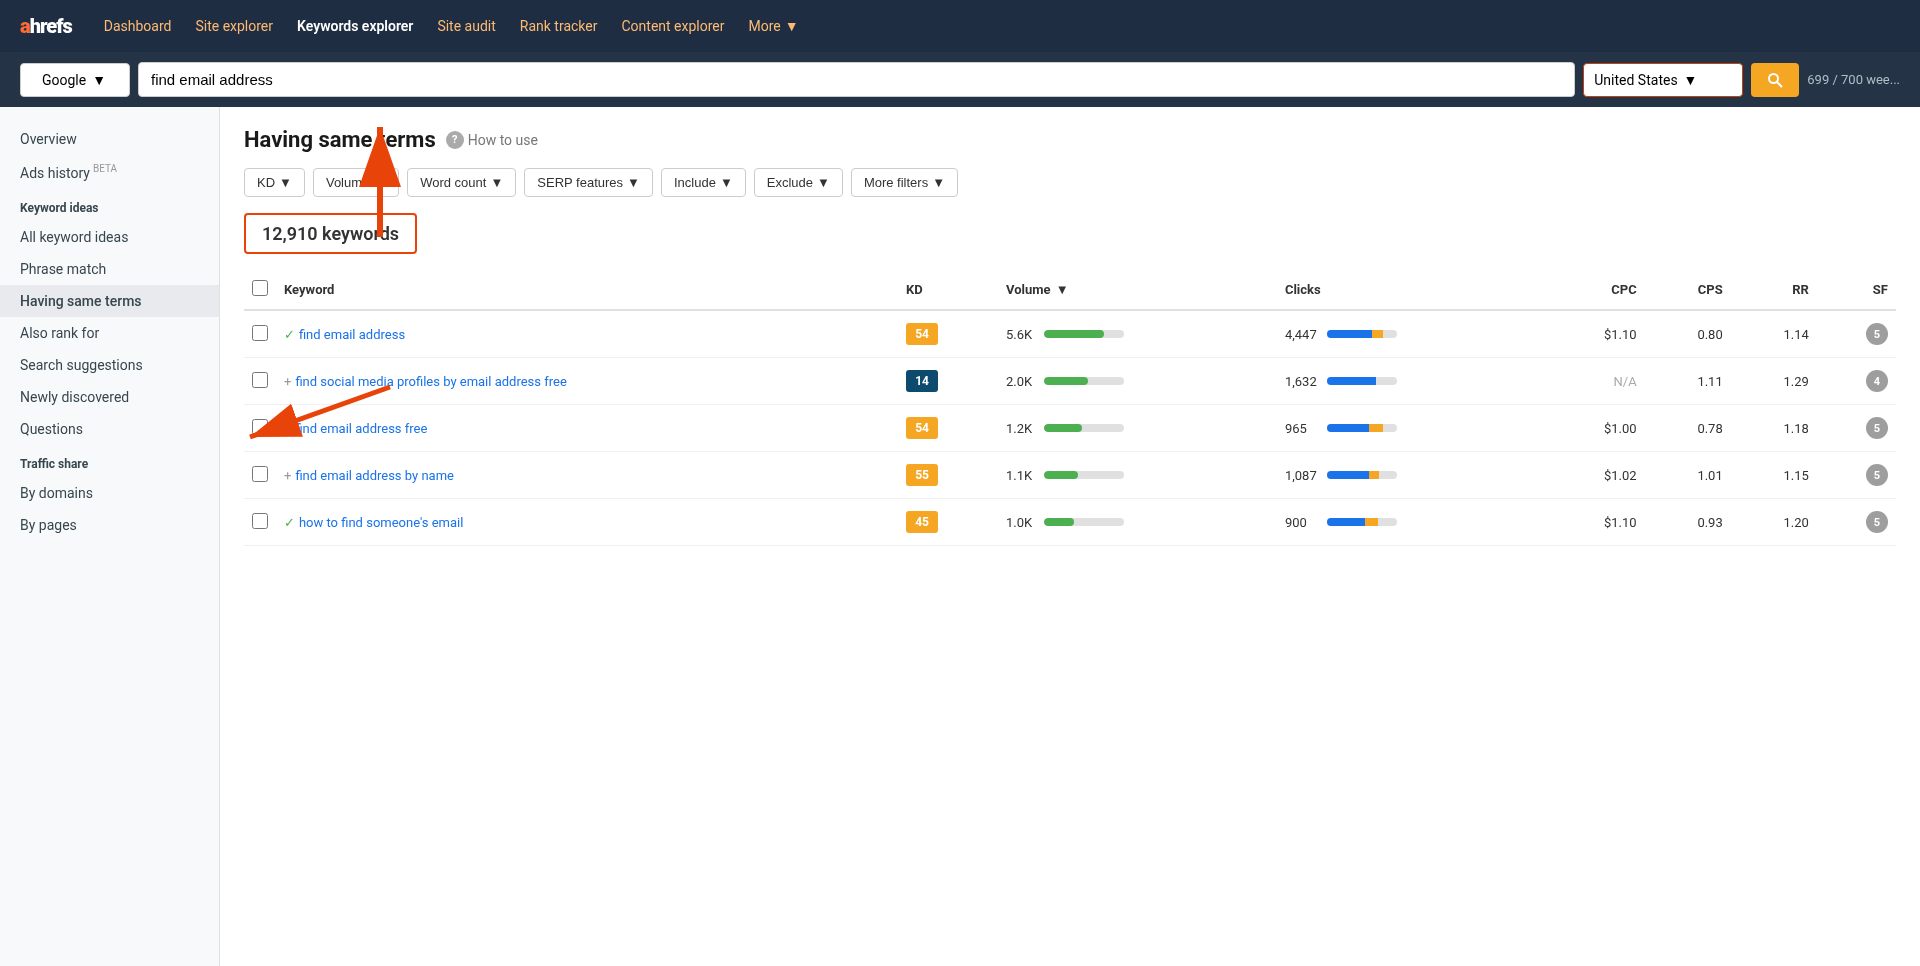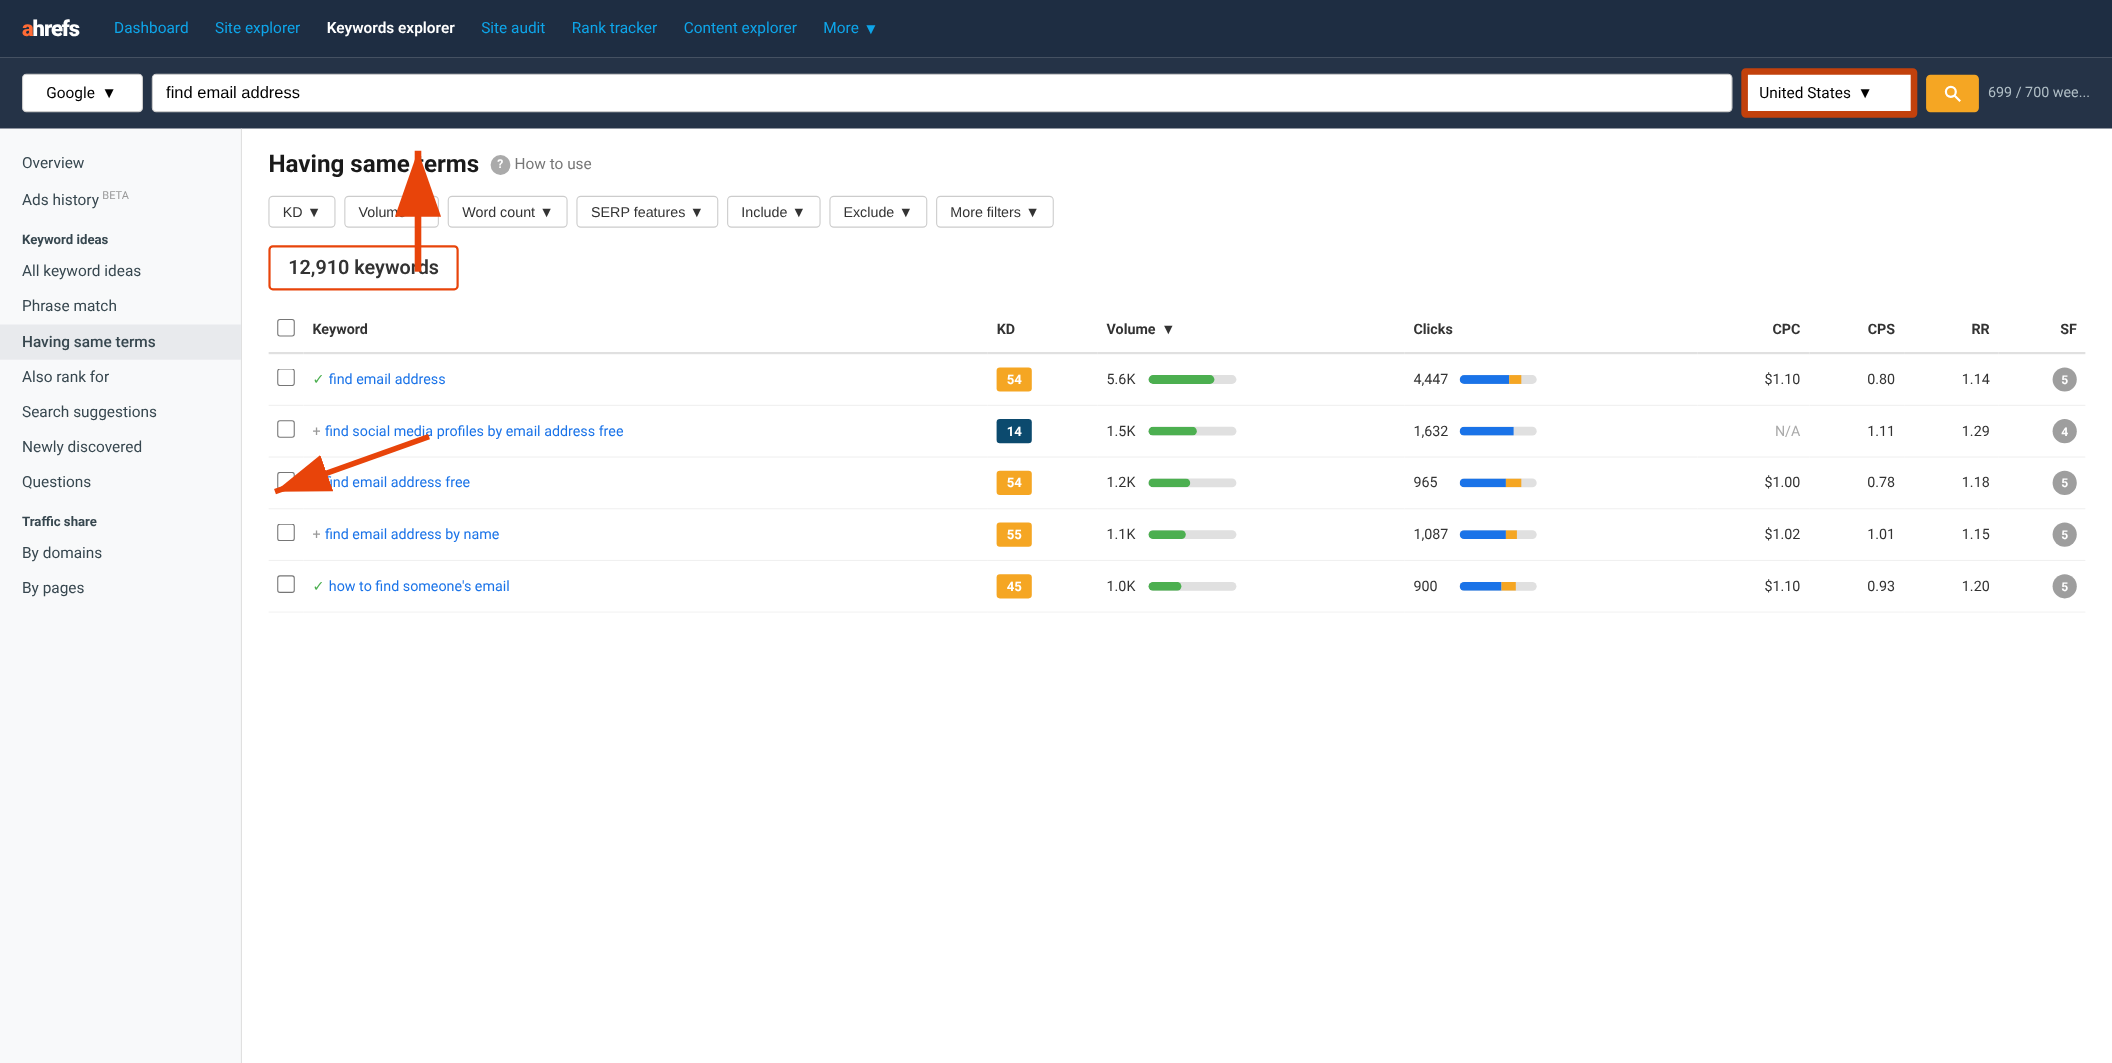--- a/index.html
+++ b/index.html
@@ -16,21 +16,21 @@
     }
     .logo {
       font-size: 20px;
       font-weight: 900;
       color: #ff6b35;
       letter-spacing: -1px;
       margin-right: 8px;
     }
     .logo span { color: white; }
     .nav-link {
-      color: #0ea5e9;
+      color: #fdba74;
       text-decoration: none;
       font-size: 14px;
       white-space: nowrap;
     }
     .nav-link.active { color: white; font-weight: 600; }
     .nav-more { display: flex; gap: 4px; }
 
     
     .search-bar {
       background: #253347;
@@ -54,21 +54,21 @@
     .search-input {
       flex: 1;
       background: white;
       border: 1px solid #ccc;
       border-radius: 4px;
       padding: 8px 12px;
       font-size: 15px;
     }
     .country-select {
       background: white;
-      border: 6px solid #c2410c;
+      border: 1px solid #c2410c;
       border-radius: 4px;
       padding: 8px 10px;
       font-size: 14px;
       display: flex;
       align-items: center;
       gap: 6px;
       cursor: pointer;
       min-width: 160px;
     }
     .search-btn {
@@ -509,21 +509,21 @@
       <span style="display:inline-flex;align-items:center;">
         <span class="action-icon">+</span>
         <a class="keyword-link" href="#">find social media profiles by email address free</a>
       </span>
     </td>
     <td>
       <span class="kd-badge kd-green">14</span>
     </td>
     <td>
       <div class="bar-container">
-        <span style="min-width:34px">1.5K</span>
+        <span style="min-width:34px">2.0K</span>
         <div class="bar-bg">
           <div class="bar-green" style="width:55%"></div>
         </div>
       </div>
     </td>
     <td>
       <div class="bar-container">
         <span style="min-width:38px">1,632</span>
         <div class="cpc-bar-bg">
           <div style="width:70%;height:100%;background:#1a73e8;"></div>

